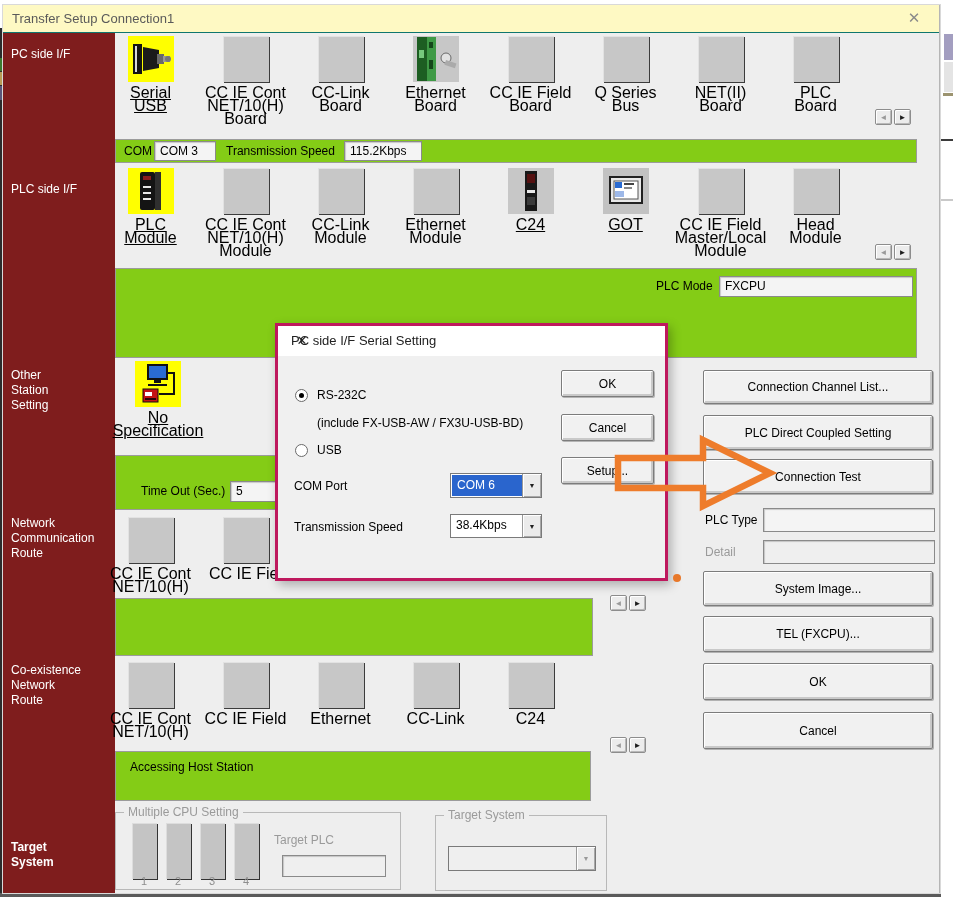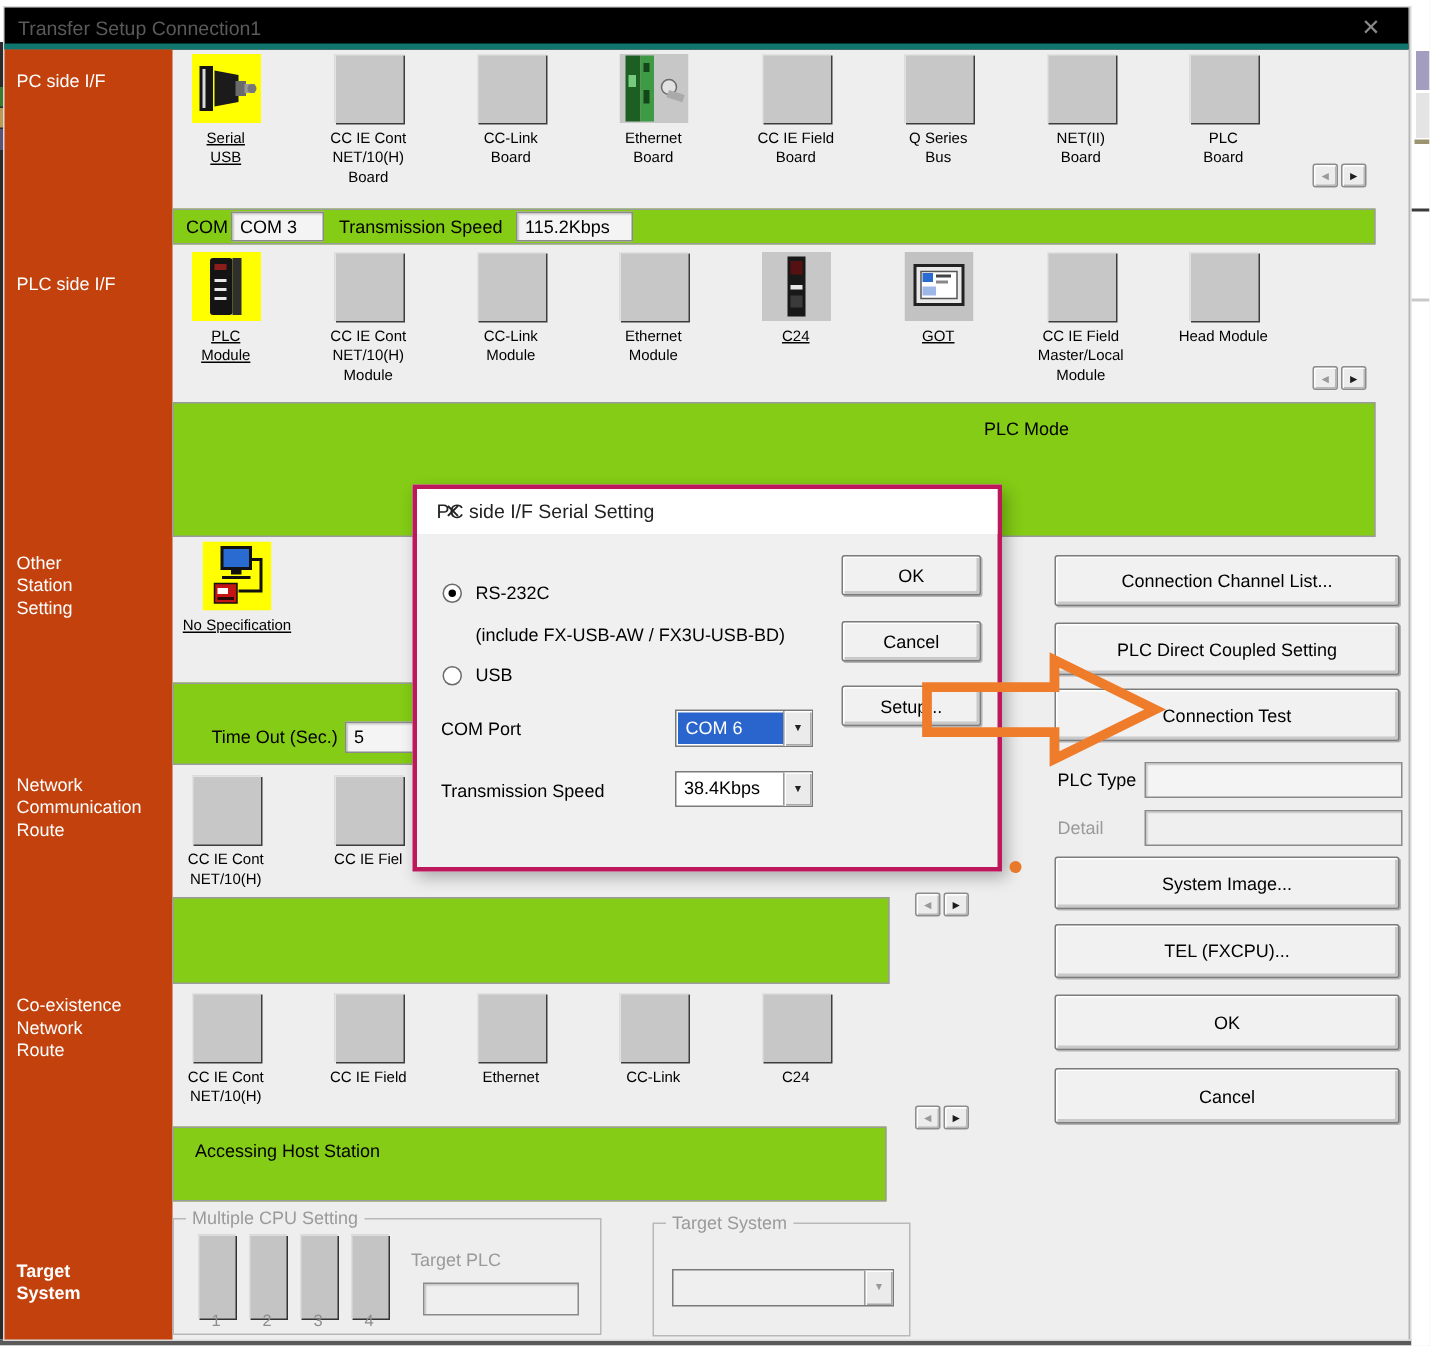--- a/index.html
+++ b/index.html
@@ -2,32 +2,32 @@
 <html><head>
 <meta charset="utf-8">
 <style>
   * { margin:0; padding:0; box-sizing:border-box; }
   html,body { width:953px; height:897px; }
   body { font-family:"Liberation Sans", sans-serif; background:#ffffff; position:relative; overflow:hidden; }
   .abs { position:absolute; }
 
   
   .window { position:absolute; left:3px; top:5px; width:937px; height:888px; background:#eeeeee; border-right:1px solid #b5b5b5; box-shadow:0 0 0 1px #d9d9d9; }
-  .titlebar { position:absolute; left:0; top:0; width:100%; height:28px; background:#000000; border-bottom:4px solid #0f766e;text-decoration:underline; }
+  .titlebar { position:absolute; left:0; top:0; width:100%; height:28px; background:#fef9c3; border-bottom:1px solid #0f766e;text-decoration:underline; }
   .titlebar .title { position:absolute; left:9px; top:6px; font-size:13px; color:#5a5a5a; }
   .titlebar .close { position:absolute; right:14px; top:4px; font-size:15px; color:#8a8a8a; width:22px; text-align:center; cursor:default; }
 
-  .sidebar { position:absolute; left:0; top:28px; width:112px; height:860px; background:#c2410c; }
+  .sidebar { position:absolute; left:0; top:28px; width:112px; height:860px; background:#7f1d1d; }
   .side-label { position:absolute; left:8px; color:#ffffff; font-size:12px; line-height:15px; white-space:pre-line; }
 
   
   .devrow { position:absolute; display:flex; }
   .dev { width:95px; display:flex; flex-direction:column; align-items:center; }
   .sq { width:46px; height:46px; background:#c7c7c7; box-shadow:1px 1px 0 #3c3c3c, inset 1px 1px 0 #e2e2e2; }
-  .dev-label { margin-top:4px; font-size:10px; line-height:13px; text-align:center; color:#000; white-space:pre-line; }
+  .dev-label { margin-top:4px; font-size:16px; line-height:13px; text-align:center; color:#000; white-space:pre-line; }
   .dev-label.sel { text-decoration:underline; }
 
   .arrowpair { position:absolute; display:flex; gap:2px; }
   .sbtn { width:17px; height:16px; background:#ececec; border:1px solid #8d8d8d; border-radius:2px;
           box-shadow:inset 1px 1px 0 #fff, inset -1px -1px 0 #b8b8b8; font-size:8px; display:flex; align-items:center; justify-content:center; }
   .sbtn.dis { color:#9a9a9a; } .sbtn.en { color:#1c1c1c; }
 
   
   .box { position:absolute; border:1px solid #9b9b9b; background:#84cc16; }
   .sunken { border:1px solid #8a8a8a; background:#f4f4f4; box-shadow:inset 1px 1px 1px rgba(0,0,0,.18); font-size:12px; color:#000; padding:2px 5px; }
@@ -240,20 +240,21 @@
       <div class="dev-label">Head Module</div>
     </div>
   </div>
   <div class="arrowpair" style="left:872px;top:239px;">
     <div class="sbtn dis">◄</div>
     <div class="sbtn en">►</div>
   </div>
 
   <div class="box" style="left:112px;top:263px;width:802px;height:90px;">
     <span class="lbl abs" style="left:540px;top:10px;">PLC Mode</span>
+    <span class="sunken abs" style="left:603px;top:7px;width:194px;height:21px;">FXCPU</span>
   </div>
 
   <div class="dev abs" style="left:100px;top:356px;width:110px;">
     <svg width="46" height="46">
         <rect width="46" height="46" fill="#ffff00"></rect>
         <rect x="13" y="4" width="19" height="14" fill="#2a6bd2" stroke="#111" stroke-width="2"></rect>
         <rect x="19" y="19" width="7" height="3" fill="#111"></rect>
         <rect x="13" y="23" width="19" height="2" fill="#111"></rect>
         <path d="M32 12 h7 v21 h-15" stroke="#111" stroke-width="2" fill="none"></path>
         <rect x="8" y="28" width="15" height="13" fill="#c41414" stroke="#111"></rect>

